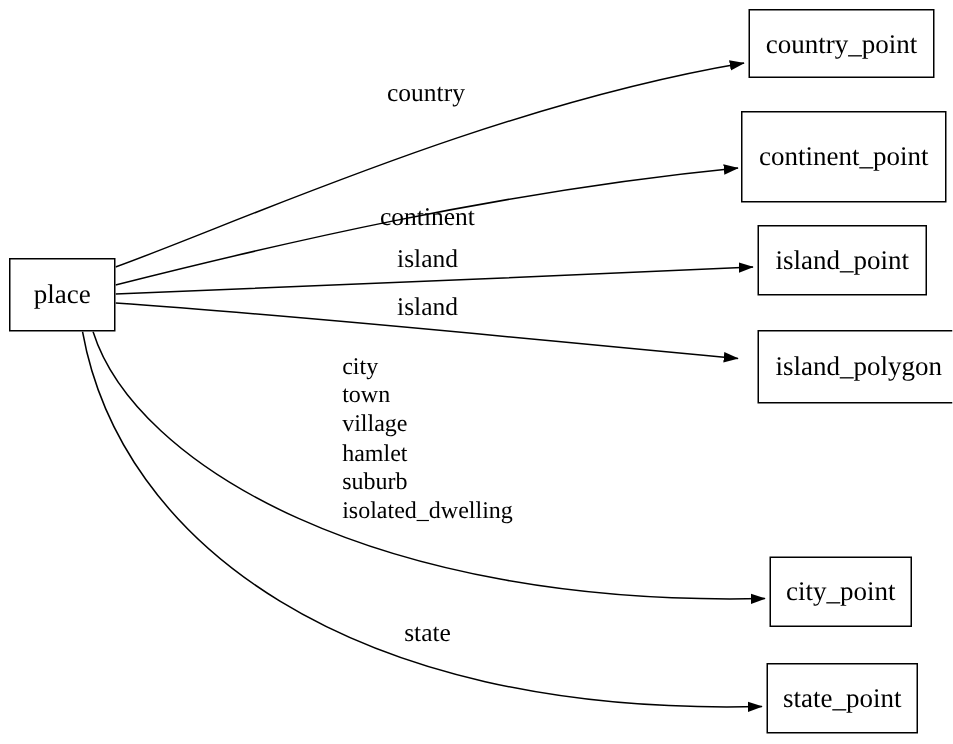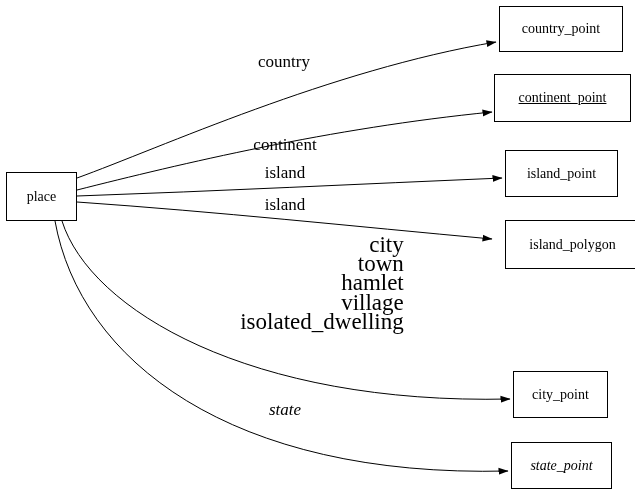--- a/index.html
+++ b/index.html
@@ -29,39 +29,38 @@
     stroke-width: 1;
   }
   .node {
     position: absolute;
     box-sizing: border-box;
     border: 1px solid #000000;
     background: #ffffff;
     display: flex;
     align-items: center;
     justify-content: center;
-    font-size: 14px;
+    font-size: 18px;
     white-space: nowrap;
   }
   .edge-label {
     position: absolute;
     transform: translateX(-50%);
     font-size: 17px;
     line-height: 17px;
     white-space: nowrap;
     text-align: left;
   }
   .edge-label-block {
     position: absolute;
     transform: translateX(-50%);
-    font-size: 23px;
+    font-size: 16px;
     line-height: 19.2px;
-    text-align: right;
+    text-align: left;
     white-space: nowrap;
-    margin-left: 37px;
   }
 </style>
 </head>
 <body>
 
 <div id="canvas">
 
   <svg id="edges-svg" viewBox="0 0 635 496" xmlns="http://www.w3.org/2000/svg">
     <defs>
       <marker id="arrow" markerWidth="11" markerHeight="9" refX="9.5" refY="4" orient="auto" markerUnits="userSpaceOnUse">
@@ -77,51 +76,52 @@
   </svg>
 
   <div class="node" style="left:6px; top:172px; width:71px; height:49px;font-family:Liberation Serif, serif;">
     <span>place</span>
   </div>
 
   <div class="node" style="left:499px; top:6px; width:124px; height:46px;">
     <span>country_point</span>
   </div>
 
-  <div class="node" style="left:494px; top:74px; width:137px; height:48px;text-decoration:underline;">
+  <div class="node" style="left:494px; top:74px; width:137px; height:61px;">
     <span>continent_point</span>
   </div>
 
   <div class="node" style="left:505px; top:150px; width:113px; height:47px;">
     <span>island_point</span>
   </div>
 
   <div class="node" style="left:505px; top:220px; width:135px; height:49px;">
     <span>island_polygon</span>
   </div>
 
   <div class="node" style="left:513px; top:371px; width:95px; height:47px;text-align:center;">
     <span>city_point</span>
   </div>
 
-  <div class="node" style="left:511px; top:442px; width:101px; height:47px;font-style:italic;">
+  <div class="node" style="left:511px; top:442px; width:101px; height:47px;">
     <span>state_point</span>
   </div>
 
   <div class="edge-label" style="left:284px; top:53px;">country</div>
 
   <div class="edge-label" style="left:285px; top:118px;margin-top:18px;">continent</div>
 
   <div class="edge-label" style="left:285px; top:164px;">island</div>
 
   <div class="edge-label" style="left:285px; top:196px;">island</div>
 
   <div class="edge-label-block" style="left:285px; top:235px;">
     <div>city</div>
     <div>town</div>
+    <div>village</div>
     <div>hamlet</div>
-    <div>village</div>
+    <div>suburb</div>
     <div>isolated_dwelling</div>
   </div>
 
-  <div class="edge-label" style="left:285px; top:401px;font-style:italic;">state</div>
+  <div class="edge-label" style="left:285px; top:413px;">state</div>
 
 </div>
 
 </body></html>

